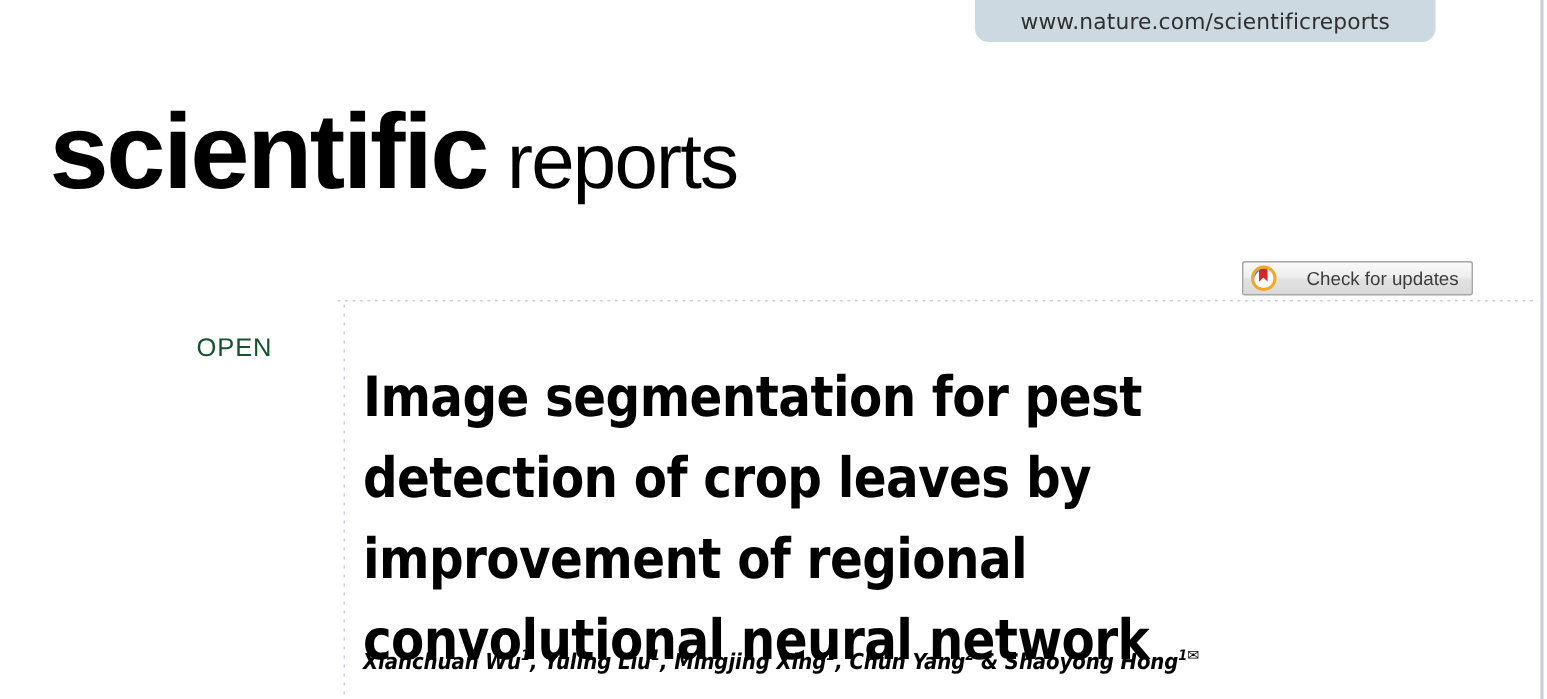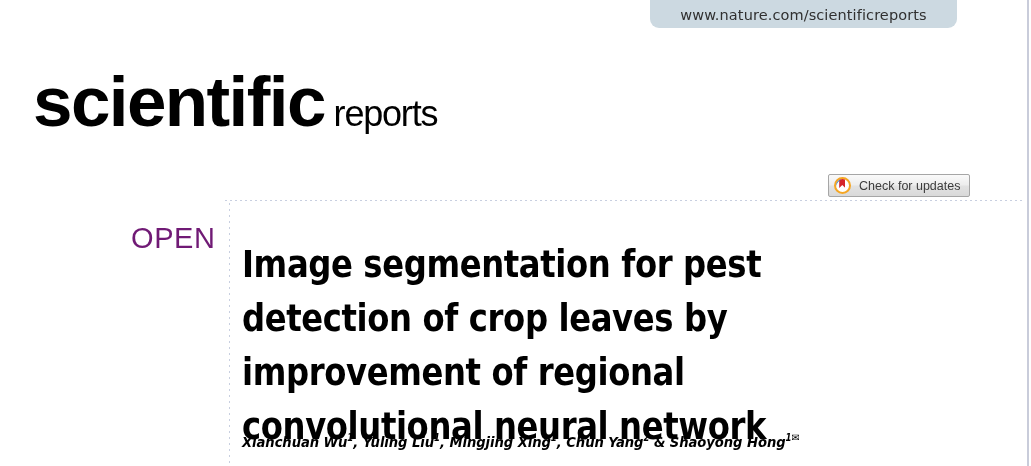--- a/index.html
+++ b/index.html
@@ -56,21 +56,21 @@
   #logo-word-bold {
     font-family: "Liberation Sans", sans-serif;
     font-weight: bold;
     font-size: 71px;
     letter-spacing: -1.6px;
     color: #000000;
   }
   #logo-word-light {
     font-family: "Liberation Sans", sans-serif;
     font-weight: 400;
-    font-size: 36px;
+    font-size: 52px;
     letter-spacing: -1.2px;
     color: #000000;
   }
 
   
   #dotted-hrule {
     position: absolute;
     left: 225px; top: 200px;
     width: 800px; height: 1px;
     background-image: linear-gradient(to right, #c8cfe0 0 2px, transparent 2px 5px);
@@ -86,21 +86,21 @@
     background-repeat: repeat-y;
   }
 
   
   #updates-badge {
     position: absolute;
     left: 828px; top: 174px;
     height: 23px;
     display: flex;
     align-items: center;
-    gap: 8px;
+    gap: 20px;
     padding: 0 9px 0 5px;
     background: linear-gradient(to bottom, #fafafa 0%, #ededed 48%, #e2e2e2 52%, #d9d9d9 100%);
     border: 1px solid #a6a6a6;
     border-radius: 2px;
     cursor: pointer;
     justify-content: space-between;
   }
   #updates-badge-icon {
     width: 17px; height: 17px;
     border-radius: 50%;
@@ -135,24 +135,24 @@
     font-size: 12.5px;
     color: #3c3c3c;
     white-space: nowrap;
     font-family: "Liberation Sans", sans-serif;
   }
 
   
   #open-label {
     position: absolute;
     left: 131px; top: 222px;
-    font-size: 29px;
+    font-size: 17px;
     font-weight: 400;
     letter-spacing: 0.6px;
-    color: #701a75;
+    color: #14532d;
     font-family: "Liberation Sans", sans-serif;
   }
 
   #article-title {
     position: absolute;
     left: 242px; top: 213px;
     width: 600px;
     font-family: "DejaVu Sans Condensed", "Liberation Sans Narrow", "Liberation Sans", sans-serif;
     font-weight: bold;
     font-size: 37px;

